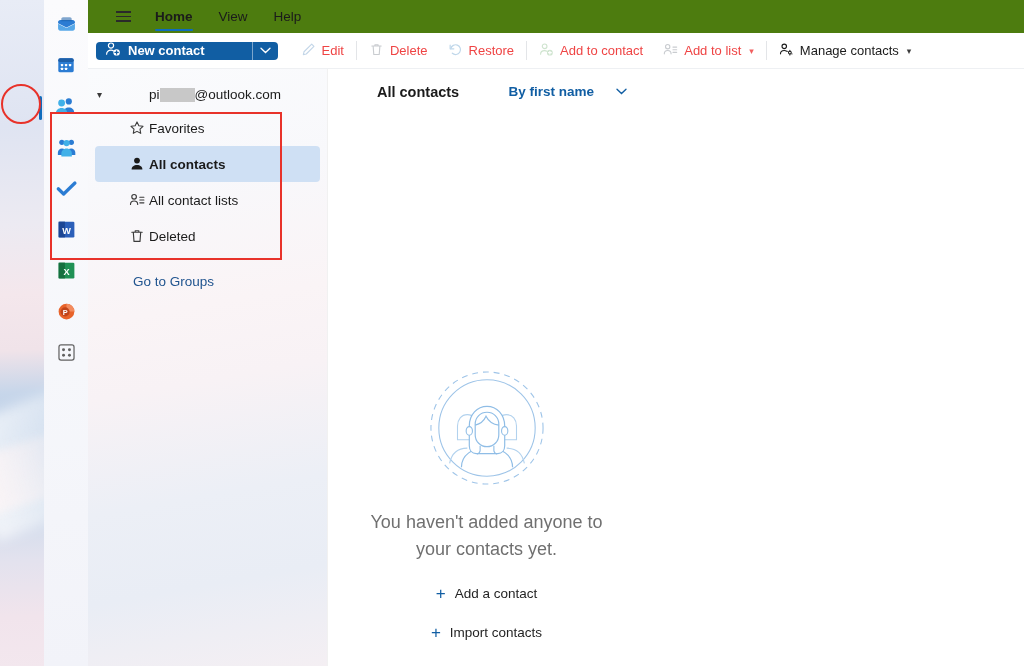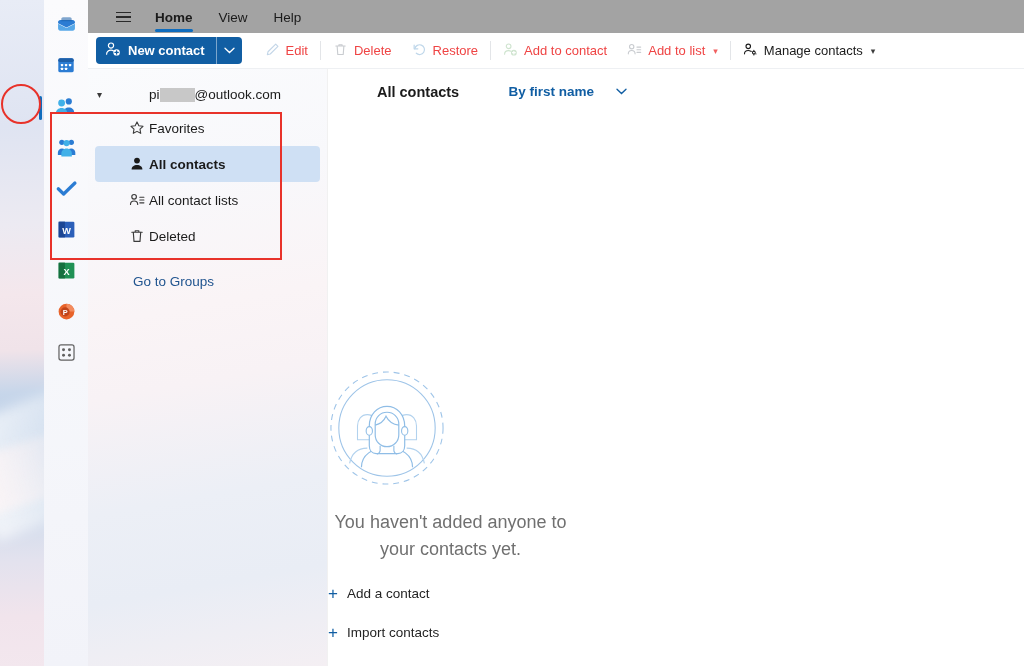--- a/index.html
+++ b/index.html
@@ -110,22 +110,22 @@
     border-radius: 50%;
     z-index: 9;
     pointer-events: none;
   }
 
   
   #titlebar {
     position: absolute;
     left: 44px; top: 0;
     width: 936px; height: 35px;
-    background: #a3a3a3;
-    display: flex; align-items: center;
+    background: #4d7c0f;
+    display: flex; 
     border-bottom: 1px solid #f0f0f0;
   }
   #hamburger {
     width: 38px; height: 33px;
     display: flex; flex-direction: column;
     align-items: center; justify-content: center;
     gap: 3px; margin-left: 16px;
   }
   #hamburger i {
     display: block; width: 15px; height: 1.5px; background: #2a2a2a;
@@ -152,24 +152,25 @@
     left: 44px; top: 33px;
     width: 936px; height: 36px;
     background: #ffffff;
     display: flex; align-items: center;
     padding-left: 8px;
     border-bottom: 1px solid #eef0f3;
     overflow: hidden;
   }
   #new-contact-group {
     display: flex; align-items: stretch;
-    height: 27px;
+    height: 18px;
     border-radius: 4px; overflow: hidden;
     background: #115ea3;
     margin-right: 13px;
+    gap: 36px;
   }
   #new-contact-button {
     display: flex; align-items: center; gap: 7px;
     padding: 0 11px 0 9px;
     color: #fff; font-size: 13px; font-weight: bold;
     white-space: nowrap;
   }
   #new-contact-split {
     width: 26px;
     display: flex; align-items: center; justify-content: center;
@@ -266,21 +267,21 @@
   #list-title { font-size: 14.5px; color: #1b1b1b; font-weight: bold; }
   #sort-control {
     display: flex; align-items: center; gap: 22px;
     font-size: 13.5px; color: #115ea3; font-weight: bold;
   }
 
   #empty-state {
     position: absolute;
     left: 0; top: 300px;
     width: 317px;
-    display: flex; flex-direction: column; align-items: flex-start;
+    display: flex; flex-direction: column; align-items: center;
   }
   #empty-illustration { width: 118px; height: 118px; }
   #empty-title {
     margin-top: 22px;
     width: 245px;
     text-align: center;
     font-size: 18px; line-height: 27px;
     color: #707070;
   }
   .empty-action {

